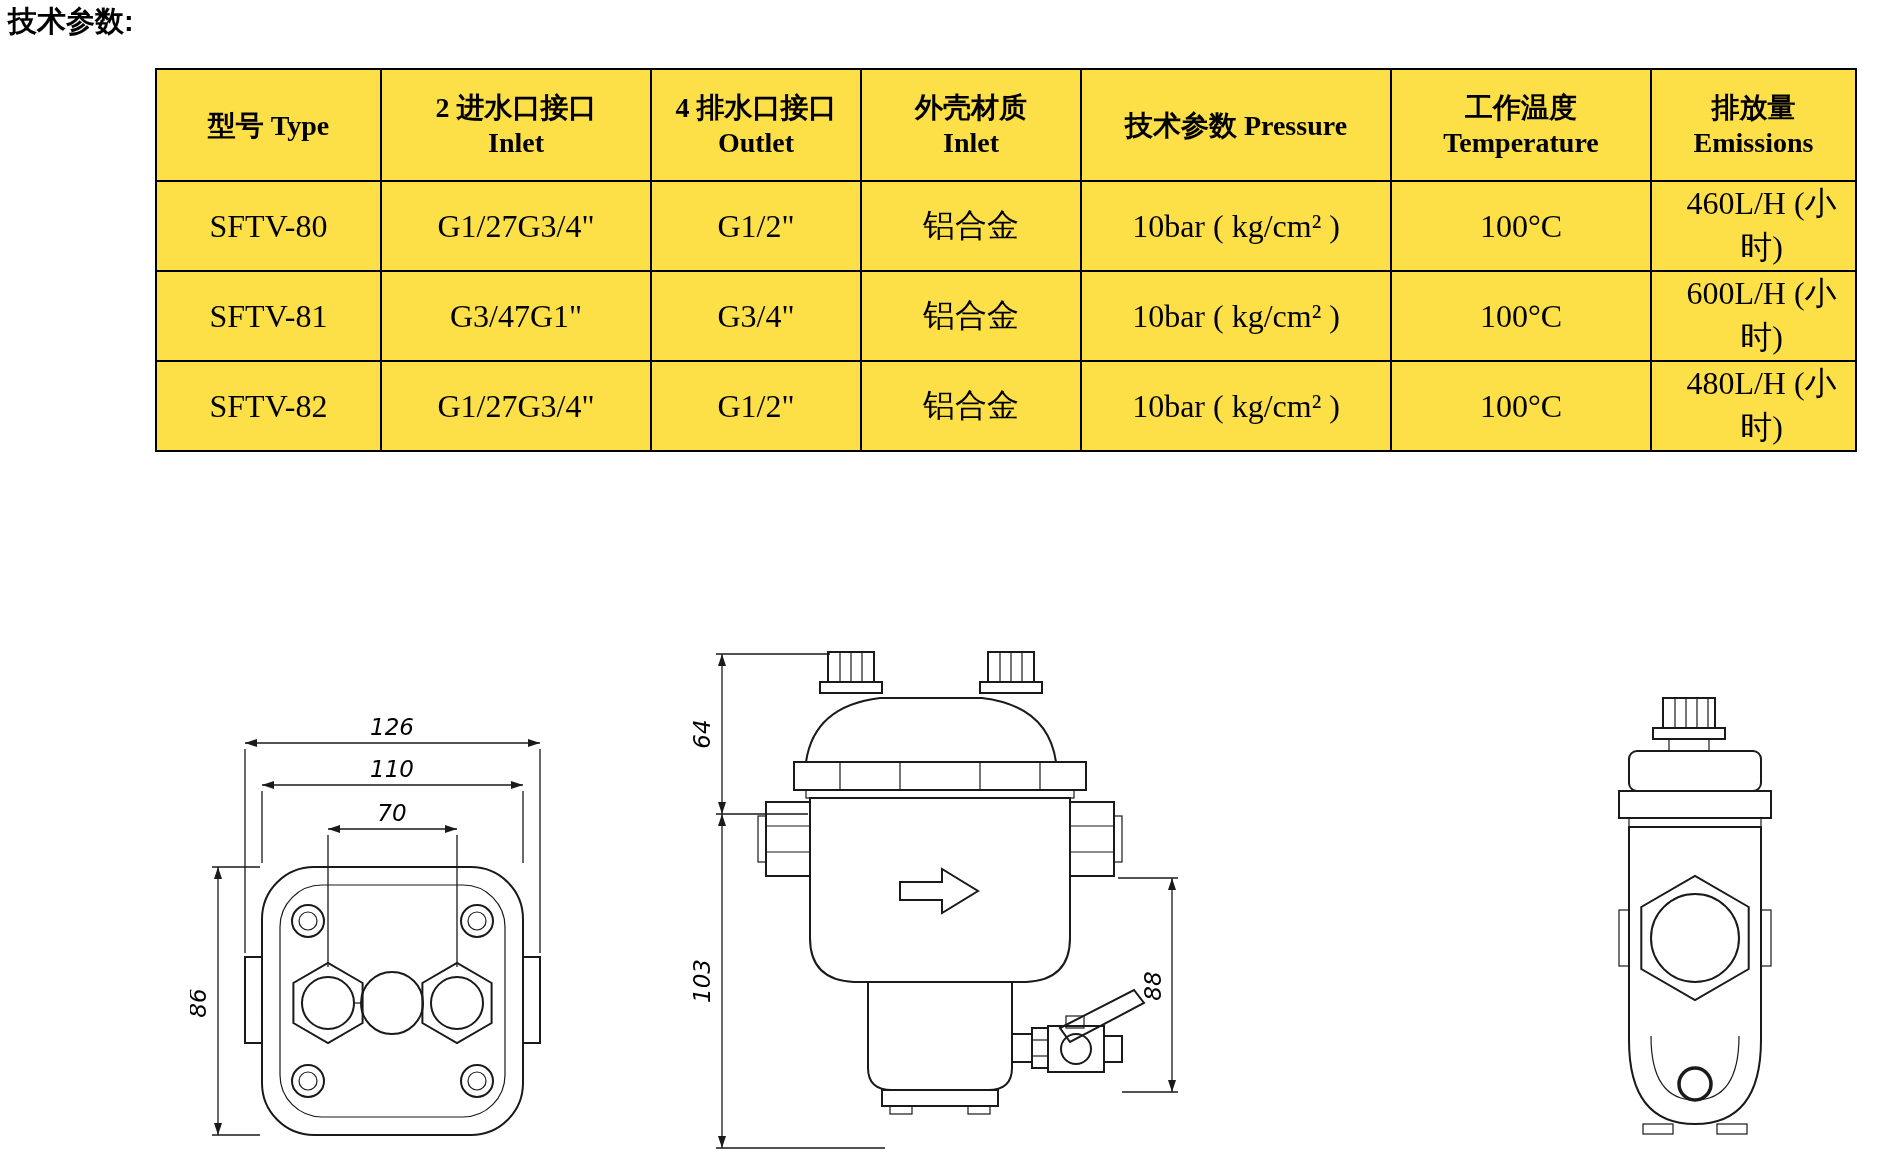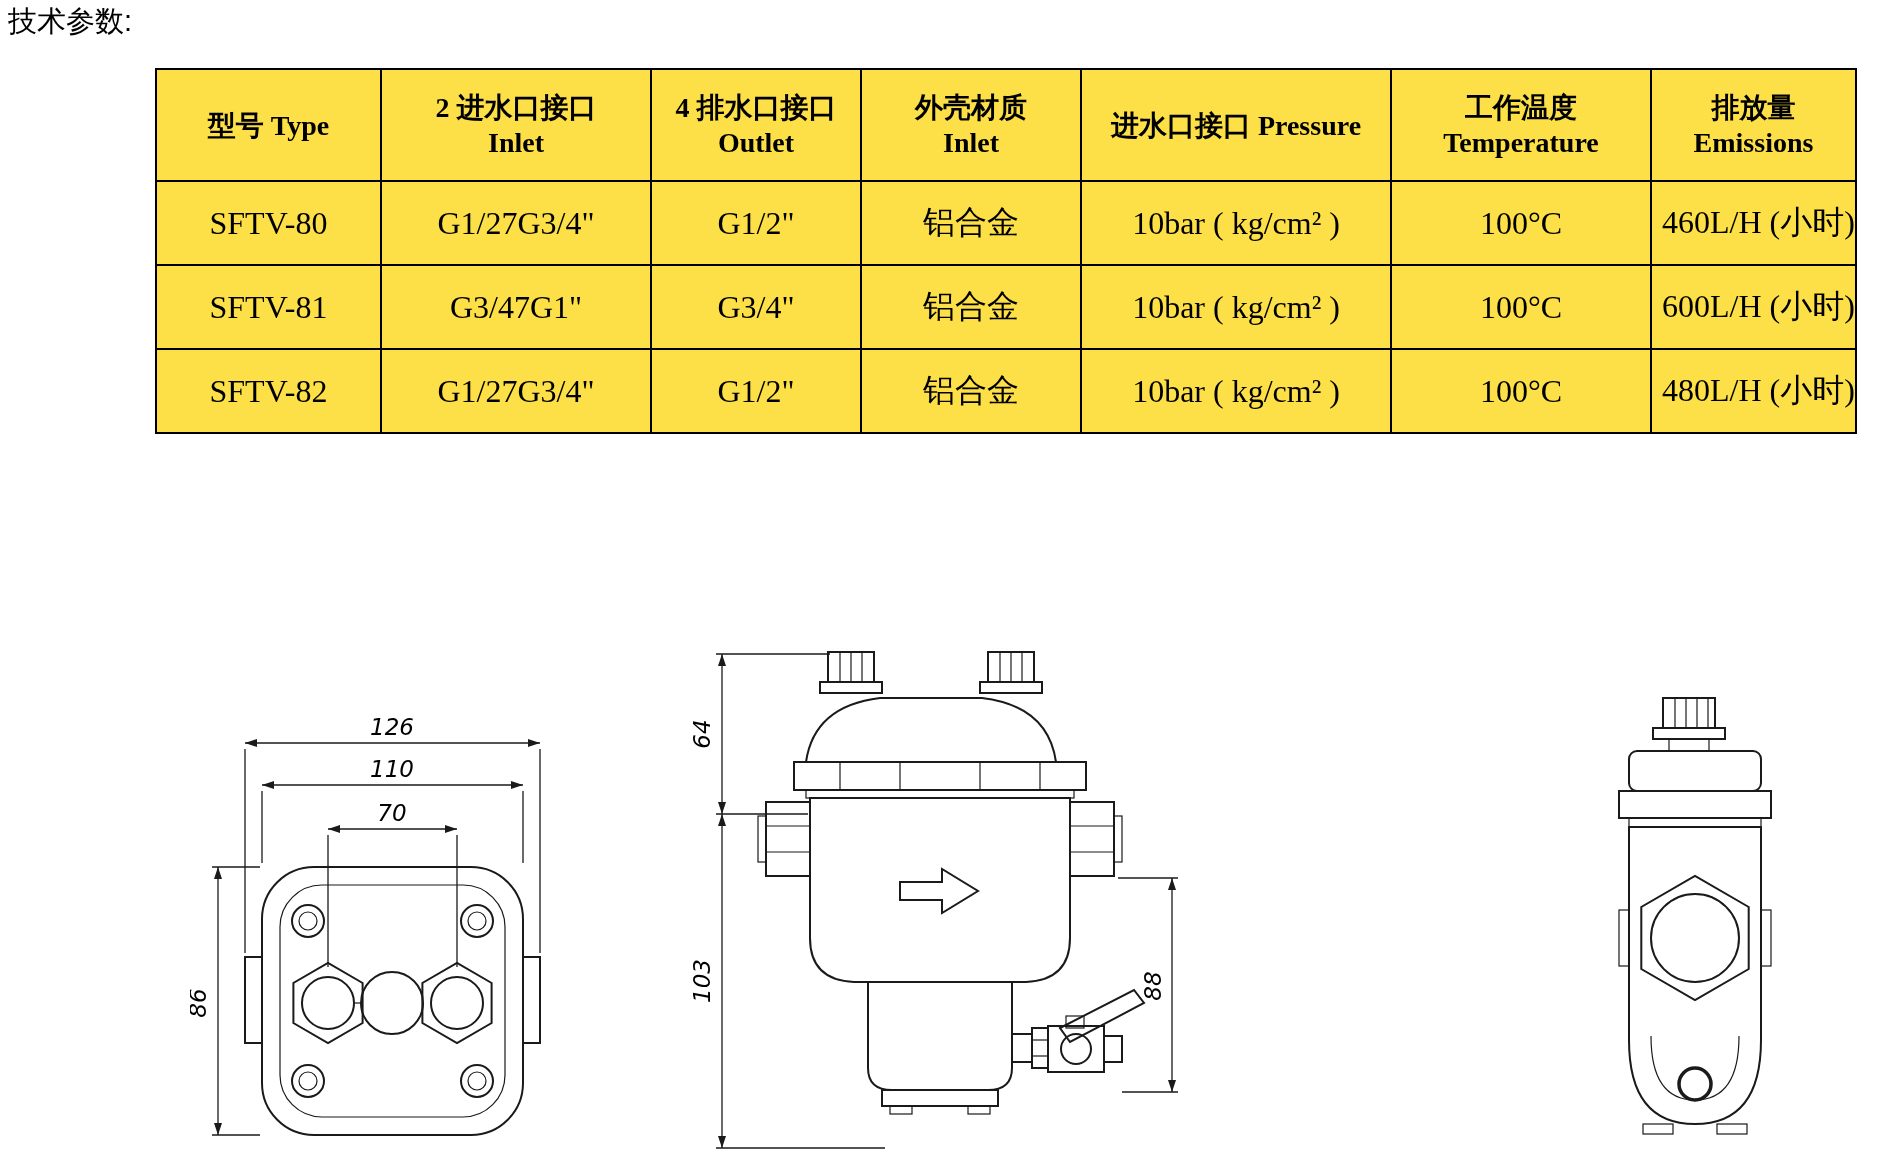--- a/index.html
+++ b/index.html
@@ -15,21 +15,21 @@
     font-family: "Liberation Serif", "DejaVu Serif", serif;
     color: #000;
   }
   .page-title {
     position: absolute;
     left: 8px;
     top: 2px;
     margin: 0;
     font-family: "Liberation Sans", "DejaVu Sans", sans-serif;
     font-size: 29px;
-    font-weight: 400;
+    font-weight: 700;
     color: #000;
   }
   table.spec-table {
     position: absolute;
     left: 155px;
     top: 68px;
     border-collapse: collapse;
     table-layout: fixed;
     background: #fde047;
   }
@@ -46,21 +46,21 @@
     font-weight: 700;
     line-height: 1.25;
   }
   .spec-table td {
     height: 82px;
     font-size: 32px;
     font-weight: 400;
   }
   .spec-table td.emissions {
     text-align: center;
-    padding-left: 10px;
+    padding-left: 16px;
   }
   .drawings {
     position: absolute;
     left: 0; top: 600px;
     width: 1890px; height: 557px; font-style: italic;
   }
   .drawing { position: absolute; }
   #d-front { left: 190px;  top: 115px; width: 400px; height: 430px; }
   #d-side  { left: 690px;  top: 40px;  width: 500px; height: 520px; }
   #d-end   { left: 1545px; top: 88px;  width: 300px; height: 470px; }
@@ -110,21 +110,21 @@
         </th>
       <th>
           <div>4 排水口接口</div>
           <div>Outlet</div>
         </th>
       <th>
           <div>外壳材质</div>
           <div>Inlet</div>
         </th>
       <th>
-          <div>进水口接口  Pressure</div>
+          <div>技术参数  Pressure</div>
         </th>
       <th>
           <div>工作温度</div>
           <div>Temperature</div>
         </th>
       <th>
           <div>排放量</div>
           <div>Emissions</div>
         </th>
     </tr>

